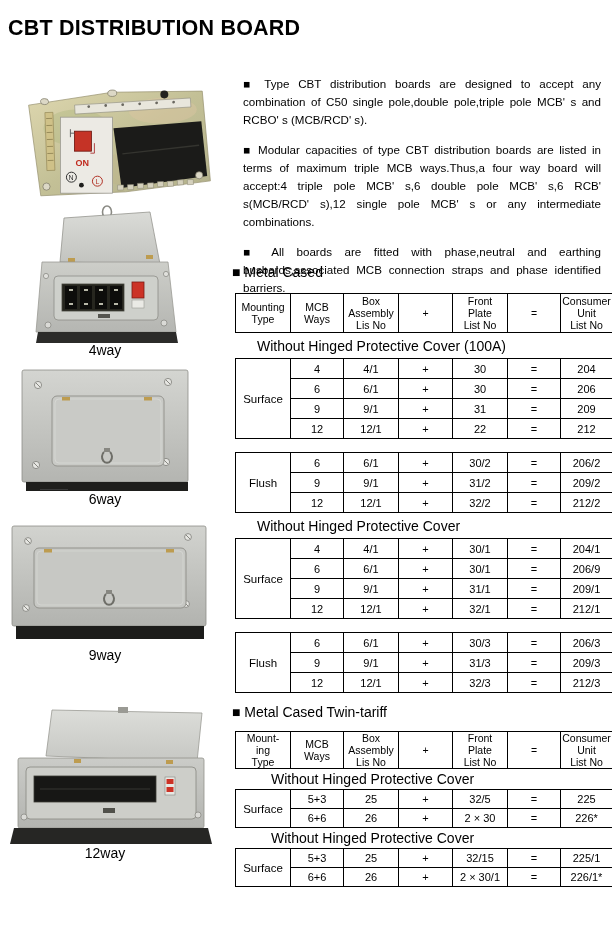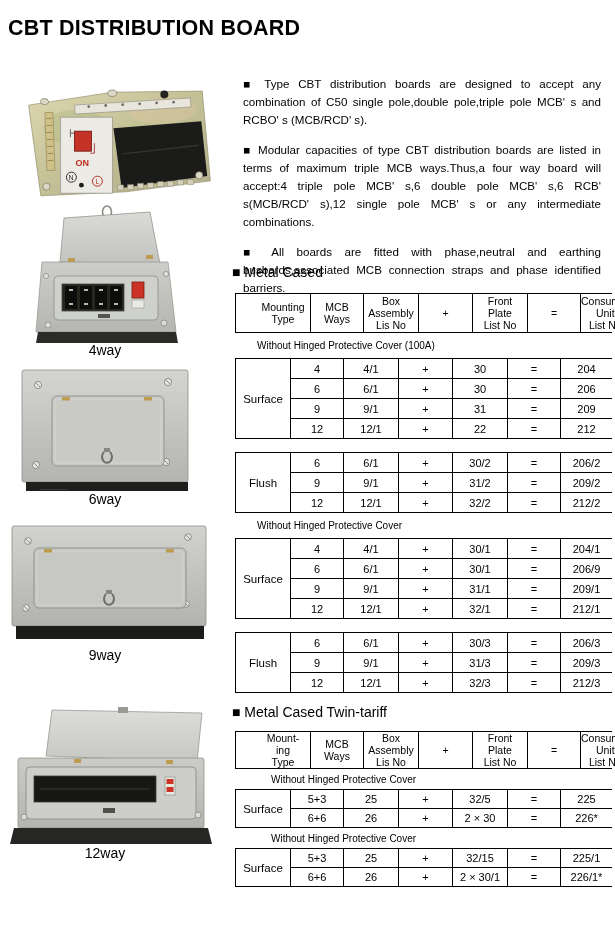--- a/index.html
+++ b/index.html
@@ -12,28 +12,28 @@
   .intro p{margin:12px;font-size:11.6px;line-height:18px;text-align:justify;}
 
   .sec-heading{position:absolute;left:232px;font-size:14px;}
   #heading1{top:264px;}
   #heading2{top:704px;}
 
   .dtable{position:absolute;left:235px;width:377px;}
   #table1{top:293px;}
   #table2{top:731px;}
 
-  .thead{display:flex;border-top:1px solid #000;border-bottom:1px solid #000;border-left:1px solid #000;box-sizing:border-box;padding-left:20px;}
+  .thead{display:flex;border-top:1px solid #000;border-bottom:1px solid #000;border-left:1px solid #000;box-sizing:border-box;}
   #table1 .thead{height:40px;}
   #table2 .thead{height:38px;}
   .hc{border-right:1px solid #000;display:flex;align-items:center;justify-content:center;text-align:center;
       white-space:pre-line;font-size:10.5px;line-height:12px;box-sizing:border-box;}
   .hc:last-child{border-right:none;}
 
-  .subhead{display:flex;align-items:center;font-size:10px;box-sizing:border-box;}
+  .subhead{display:flex;align-items:center;font-size:14px;box-sizing:border-box;}
   #table1 .subhead{height:25px;padding-left:22px;}
   #table2 .subhead{height:20px;padding-left:36px;}
 
   .group{display:flex;border-top:1px solid #000;border-bottom:1px solid #000;border-left:1px solid #000;box-sizing:border-box;}
   .mcell{display:flex;align-items:center;justify-content:center;border-right:1px solid #000;box-sizing:border-box;font-size:11.5px;}
   .rows{flex:1;display:flex;flex-direction:column;}
   .row{display:flex;}
   #table1 .row{height:19px;}
   #table2 .row{height:18px;}
   .row:not(:last-child){border-bottom:1px solid #000;}

